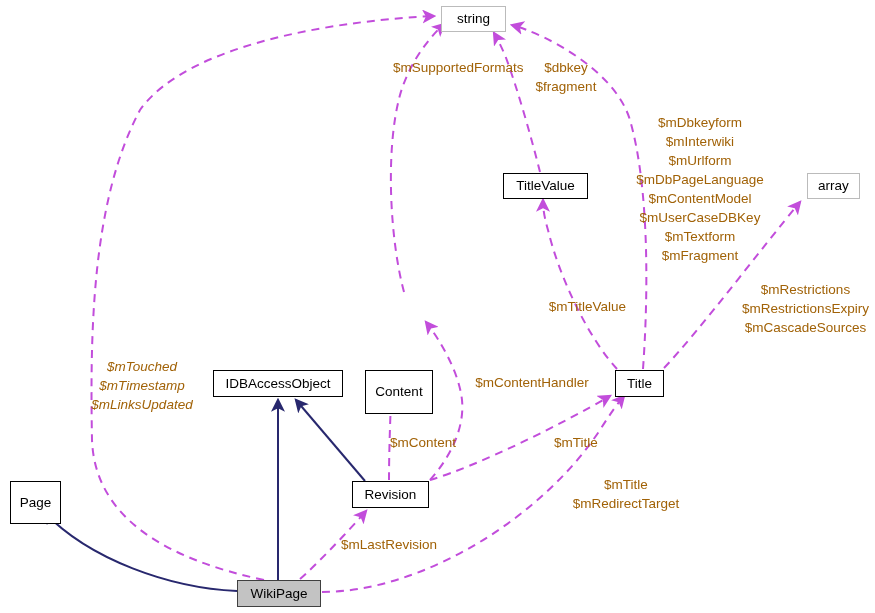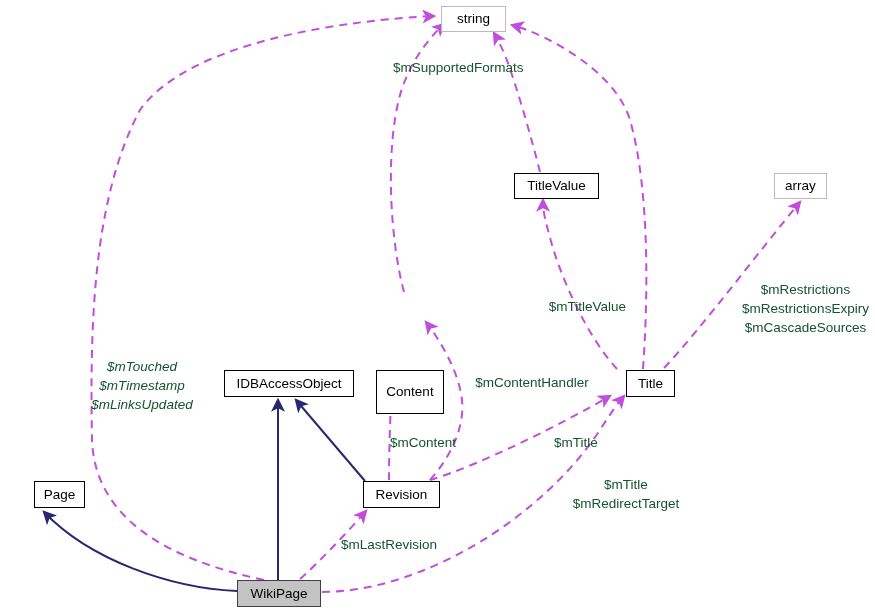--- a/index.html
+++ b/index.html
@@ -33,30 +33,29 @@
     color: #000000;
     white-space: nowrap;
     background: #ffffff;
     line-height: 1;
   }
   .node.plain {
     border: 1px solid #bbbbbb;
   }
   .node.klass {
     border: 1px solid #000000;
-    margin-left: 11px;
   }
   .node.current {
     border: 1px solid #404040;
     background: #c3c3c3;
   }
   .edge-label {
     position: absolute;
     font-size: 13.5px;
-    color: #14532d;
+    color: #a16207;
     white-space: nowrap;
     text-align: center;
     line-height: 19px;
     background: transparent;
     pointer-events: none;
   }
   .edge-label span {
     display: block;
   }
 </style>
@@ -111,54 +110,68 @@
   </svg>
 
   <div class="node plain" style="left:441px; top:6px; width:65px; height:26px;">
     <span>string</span>
   </div>
 
   <div class="node klass" style="left:503px; top:173px; width:85px; height:26px;">
     <span>TitleValue</span>
   </div>
 
-  <div class="node plain" style="left:774px; top:173px; width:53px; height:26px;">
+  <div class="node plain" style="left:807px; top:173px; width:53px; height:26px;">
     <span>array</span>
   </div>
 
 
   <div class="node klass" style="left:213px; top:370px; width:130px; height:27px;">
     <span>IDBAccessObject</span>
   </div>
 
   <div class="node klass" style="left:365px; top:370px; width:68px; height:44px;">
     <span>Content</span>
   </div>
 
   <div class="node klass" style="left:615px; top:370px; width:49px; height:27px;">
     <span>Title</span>
   </div>
 
-  <div class="node klass" style="left:23px; top:481px; width:51px; height:27px;">
+  <div class="node klass" style="left:10px; top:481px; width:51px; height:43px;">
     <span>Page</span>
   </div>
 
   <div class="node klass" style="left:352px; top:481px; width:77px; height:27px;">
     <span>Revision</span>
   </div>
 
   <div class="node current" style="left:237px; top:580px; width:84px; height:27px;align-items:center;">
     <span>WikiPage</span>
   </div>
 
   <div class="edge-label" style="left:393px; top:58px; width:125px;">
     <span>$mSupportedFormats</span>
   </div>
 
-
+  <div class="edge-label" style="left:531px; top:58px; width:70px;">
+    <span>$dbkey</span>
+    <span>$fragment</span>
+  </div>
+
+  <div class="edge-label" style="left:635px; top:113px; width:130px;">
+    <span>$mDbkeyform</span>
+    <span>$mInterwiki</span>
+    <span>$mUrlform</span>
+    <span>$mDbPageLanguage</span>
+    <span>$mContentModel</span>
+    <span>$mUserCaseDBKey</span>
+    <span>$mTextform</span>
+    <span>$mFragment</span>
+  </div>
 
   <div class="edge-label" style="left:736px; top:280px; width:139px;">
     <span>$mRestrictions</span>
     <span>$mRestrictionsExpiry</span>
     <span>$mCascadeSources</span>
   </div>
 
   <div class="edge-label" style="left:538px; top:297px; width:88px;text-align:right;">
     <span>$mTitleValue</span>
   </div>

